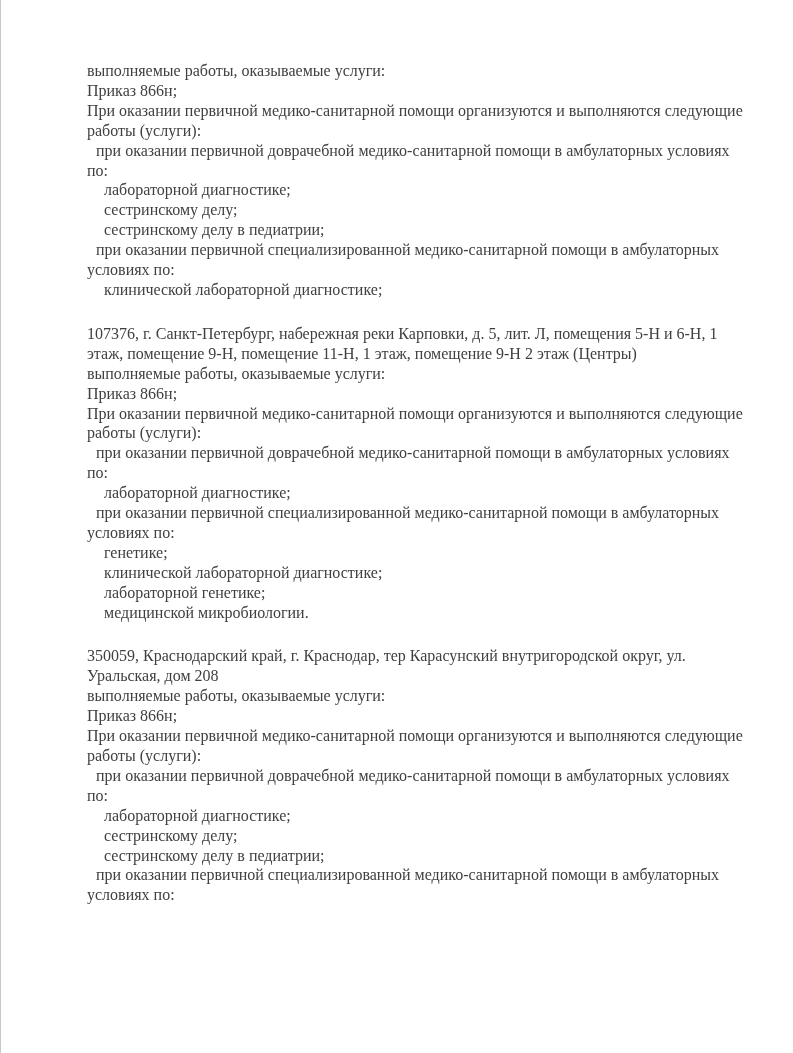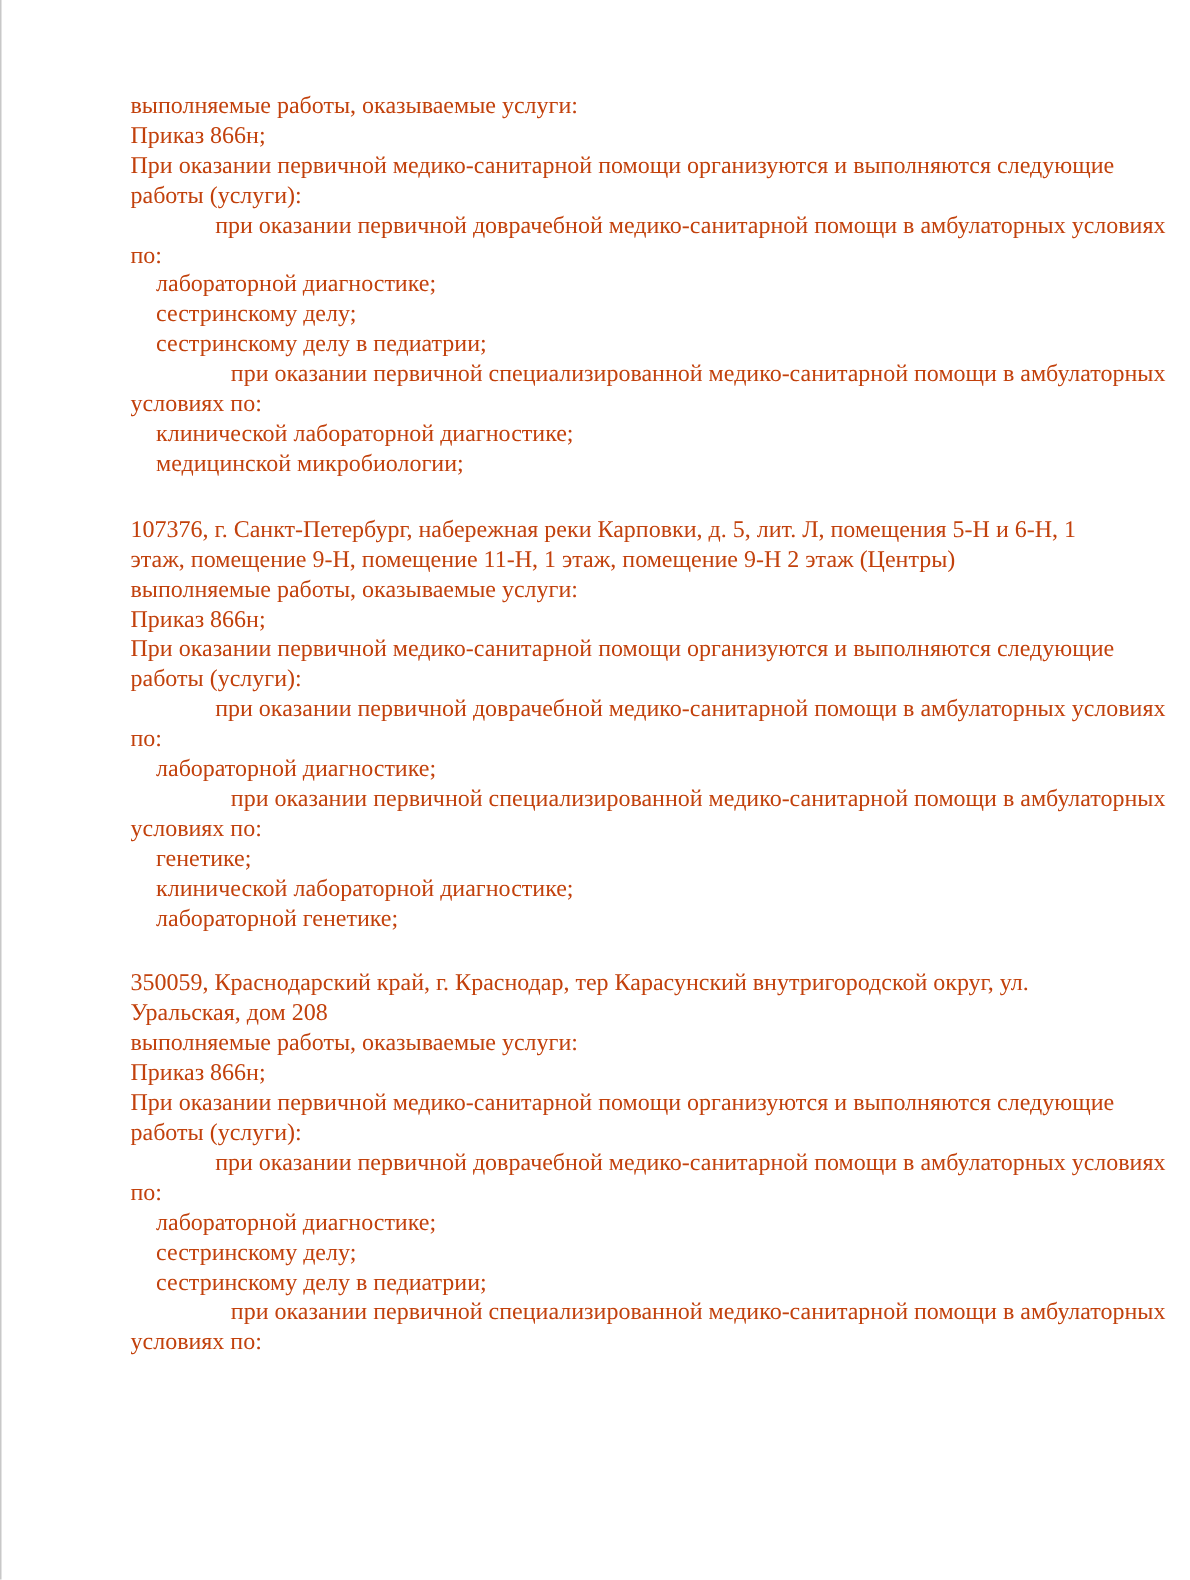--- a/index.html
+++ b/index.html
@@ -23,30 +23,30 @@
     height: 1053px;
     background: #c8c8c8;
   }
   .text-block {
     position: absolute;
     left: 87px;
     top: 61px;
     width: 690px;
     font-size: 16px;
     line-height: 19.9px;
-    color: #c2410c;
+    color: #404040;
   }
   .section { margin: 0; padding: 0; }
   .section + .section { margin-top: 24px; }
   .line {
     white-space: nowrap;
     padding: 0;
   }
   .indent-0 { padding-left: 0; }
-  .indent-1 { padding-left: 9px; text-align: right; }
+  .indent-1 { padding-left: 9px; }
   .indent-2 { padding-left: 17px; }
 </style>
 </head>
 <body>
 
 <div class="page-edge-left"></div>
 
 <div class="text-block" id="sections-root">
     <div class="section">
       <div class="line indent-0">выполняемые работы, оказываемые услуги:</div>
@@ -54,37 +54,37 @@
       <div class="line indent-0">При оказании первичной медико-санитарной помощи организуются и выполняются следующие</div>
       <div class="line indent-0">работы (услуги):</div>
       <div class="line indent-1">при оказании первичной доврачебной медико-санитарной помощи в амбулаторных условиях</div>
       <div class="line indent-0">по:</div>
       <div class="line indent-2">лабораторной диагностике;</div>
       <div class="line indent-2">сестринскому делу;</div>
       <div class="line indent-2">сестринскому делу в педиатрии;</div>
       <div class="line indent-1">при оказании первичной специализированной медико-санитарной помощи в амбулаторных</div>
       <div class="line indent-0">условиях по:</div>
       <div class="line indent-2">клинической лабораторной диагностике;</div>
-      <div class="line indent-2">медицинской микробиологии;</div>
     </div>
     <div class="section">
       <div class="line indent-0">107376, г. Санкт-Петербург, набережная реки Карповки, д. 5, лит. Л, помещения 5-Н и 6-Н, 1</div>
       <div class="line indent-0">этаж, помещение 9-Н, помещение 11-Н, 1 этаж, помещение 9-Н 2 этаж (Центры)</div>
       <div class="line indent-0">выполняемые работы, оказываемые услуги:</div>
       <div class="line indent-0">Приказ 866н;</div>
       <div class="line indent-0">При оказании первичной медико-санитарной помощи организуются и выполняются следующие</div>
       <div class="line indent-0">работы (услуги):</div>
       <div class="line indent-1">при оказании первичной доврачебной медико-санитарной помощи в амбулаторных условиях</div>
       <div class="line indent-0">по:</div>
       <div class="line indent-2">лабораторной диагностике;</div>
       <div class="line indent-1">при оказании первичной специализированной медико-санитарной помощи в амбулаторных</div>
       <div class="line indent-0">условиях по:</div>
       <div class="line indent-2">генетике;</div>
       <div class="line indent-2">клинической лабораторной диагностике;</div>
       <div class="line indent-2">лабораторной генетике;</div>
+      <div class="line indent-2">медицинской микробиологии.</div>
     </div>
     <div class="section">
       <div class="line indent-0">350059, Краснодарский край, г. Краснодар, тер Карасунский внутригородской округ, ул.</div>
       <div class="line indent-0">Уральская, дом 208</div>
       <div class="line indent-0">выполняемые работы, оказываемые услуги:</div>
       <div class="line indent-0">Приказ 866н;</div>
       <div class="line indent-0">При оказании первичной медико-санитарной помощи организуются и выполняются следующие</div>
       <div class="line indent-0">работы (услуги):</div>
       <div class="line indent-1">при оказании первичной доврачебной медико-санитарной помощи в амбулаторных условиях</div>
       <div class="line indent-0">по:</div>

